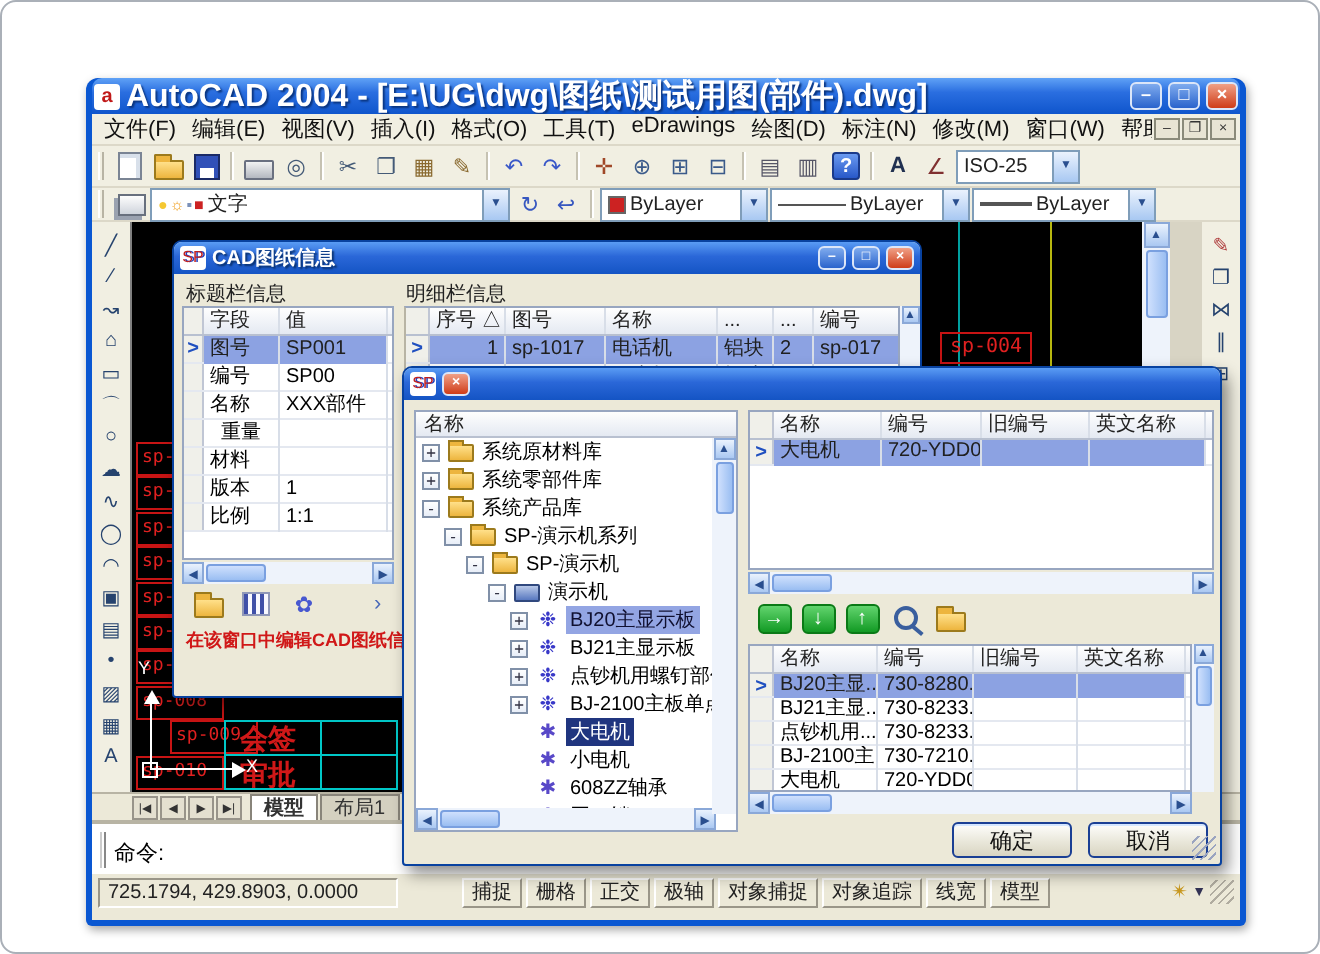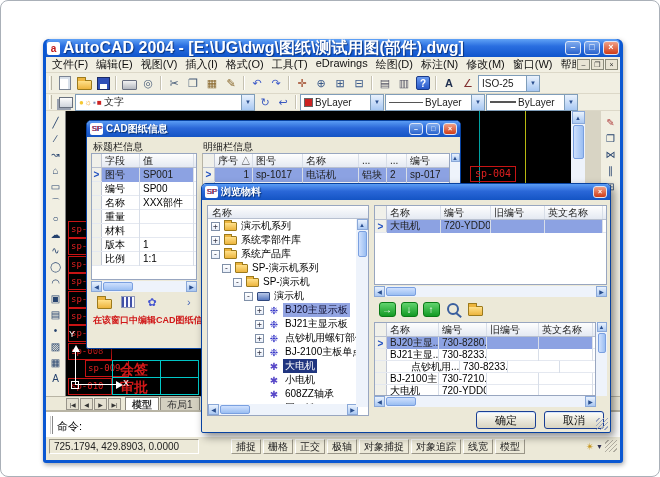--- a/index.html
+++ b/index.html
@@ -369,21 +369,21 @@
           <span class="gc" style="width: 38px; height: 14px; line-height: 13px;">编号</span>
           <span class="gc" style="width: 54px; height: 14px; line-height: 13px;">SP00</span>
         </div>
         <div class="grow" style="height: 14px;">
           <span class="gc gmk" style="width: 10px;"></span>
           <span class="gc" style="width: 38px; height: 14px; line-height: 13px;">名称</span>
           <span class="gc" style="width: 54px; height: 14px; line-height: 13px;">XXX部件</span>
         </div>
         <div class="grow" style="height: 14px;">
           <span class="gc gmk" style="width: 10px;"></span>
-          <span class="gc" style="width: 38px; height: 14px; line-height: 13px;">重量</span>
+          <span class="gc" style="width: 38px; height: 14px; line-height: 13px; text-align: center;">重量</span>
           <span class="gc" style="width: 54px; height: 14px; line-height: 13px;"></span>
         </div>
         <div class="grow" style="height: 14px;">
           <span class="gc gmk" style="width: 10px;"></span>
           <span class="gc" style="width: 38px; height: 14px; line-height: 13px;">材料</span>
           <span class="gc" style="width: 54px; height: 14px; line-height: 13px;"></span>
         </div>
         <div class="grow" style="height: 14px;">
           <span class="gc gmk" style="width: 10px;"></span>
           <span class="gc" style="width: 38px; height: 14px; line-height: 13px;">版本</span>
@@ -444,33 +444,32 @@
         </div>
       </div>
     <div class="vscroll" style="position:absolute;left:363px;top:32px;width:10px;height:190px">
       <span class="sbtn" style="width:9px;height:9px">▲</span>
     </div>
   </div>
 
   <div class="dlg" style="left:200px;top:182px;width:410px;height:250px">
     <div class="dlg-title">
       <span class="sp-icon">SP</span>
-      <span class="t">浏览物料</span>
       <span class="winbtn close">×</span>
     </div>
 
     <div class="treebox" style="left:5px;top:21px;width:162px;height:211px">
       <div class="treehead">名称</div>
       <div id="tree">
           <div class="titem" style="padding-left: 3px;">
             <span class="exp">+</span>
             <span class="tic">
               <span class="t-folder"></span>
             </span>
-            <span class="tlabel">演示机系列</span>
+            <span class="tlabel">系统原材料库</span>
           </div>
           <div class="titem" style="padding-left: 3px;">
             <span class="exp">+</span>
             <span class="tic">
               <span class="t-folder"></span>
             </span>
             <span class="tlabel">系统零部件库</span>
           </div>
           <div class="titem" style="padding-left: 3px;">
             <span class="exp">-</span>
@@ -609,21 +608,21 @@
         </div>
         <div class="grow" style="height: 12px;">
           <span class="gc gmk" style="width: 12px;"></span>
           <span class="gc" style="width: 52px; height: 12px; line-height: 11px;">BJ21主显...</span>
           <span class="gc" style="width: 48px; height: 12px; line-height: 11px;">730-8233...</span>
           <span class="gc" style="width: 52px; height: 12px; line-height: 11px;"></span>
           <span class="gc" style="width: 54px; height: 12px; line-height: 11px;"></span>
         </div>
         <div class="grow" style="height: 12px;">
           <span class="gc gmk" style="width: 12px;"></span>
-          <span class="gc" style="width: 52px; height: 12px; line-height: 11px; margin-left: 21px;">点钞机用...</span>
+          <span class="gc" style="width: 52px; height: 12px; line-height: 11px;">点钞机用...</span>
           <span class="gc" style="width: 48px; height: 12px; line-height: 11px;">730-8233...</span>
           <span class="gc" style="width: 52px; height: 12px; line-height: 11px;"></span>
           <span class="gc" style="width: 54px; height: 12px; line-height: 11px;"></span>
         </div>
         <div class="grow" style="height: 12px;">
           <span class="gc gmk" style="width: 12px;"></span>
           <span class="gc" style="width: 52px; height: 12px; line-height: 11px;">BJ-2100主...</span>
           <span class="gc" style="width: 48px; height: 12px; line-height: 11px;">730-7210...</span>
           <span class="gc" style="width: 52px; height: 12px; line-height: 11px;"></span>
           <span class="gc" style="width: 54px; height: 12px; line-height: 11px;"></span>

